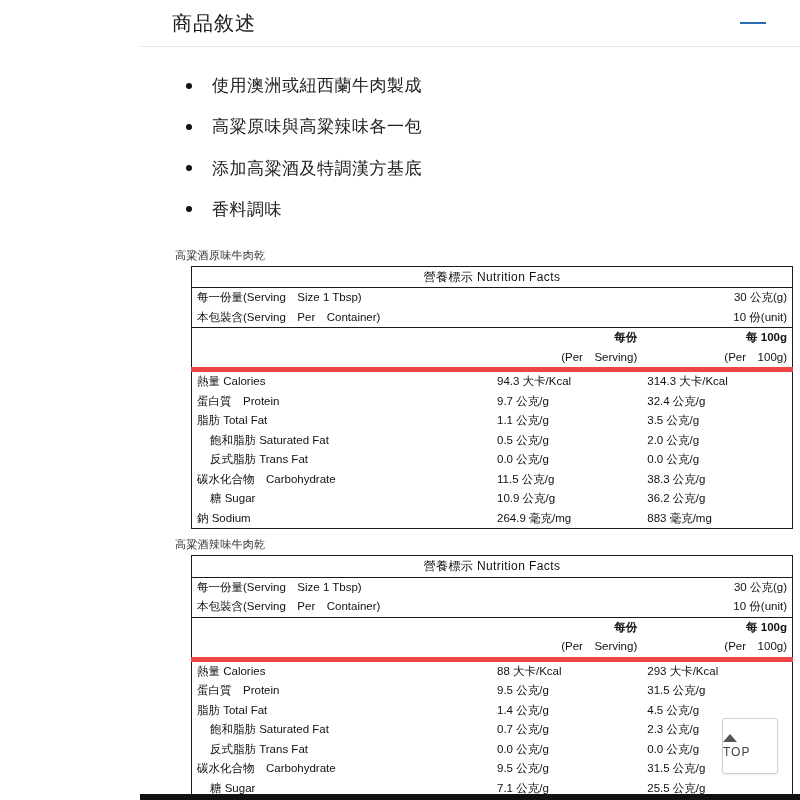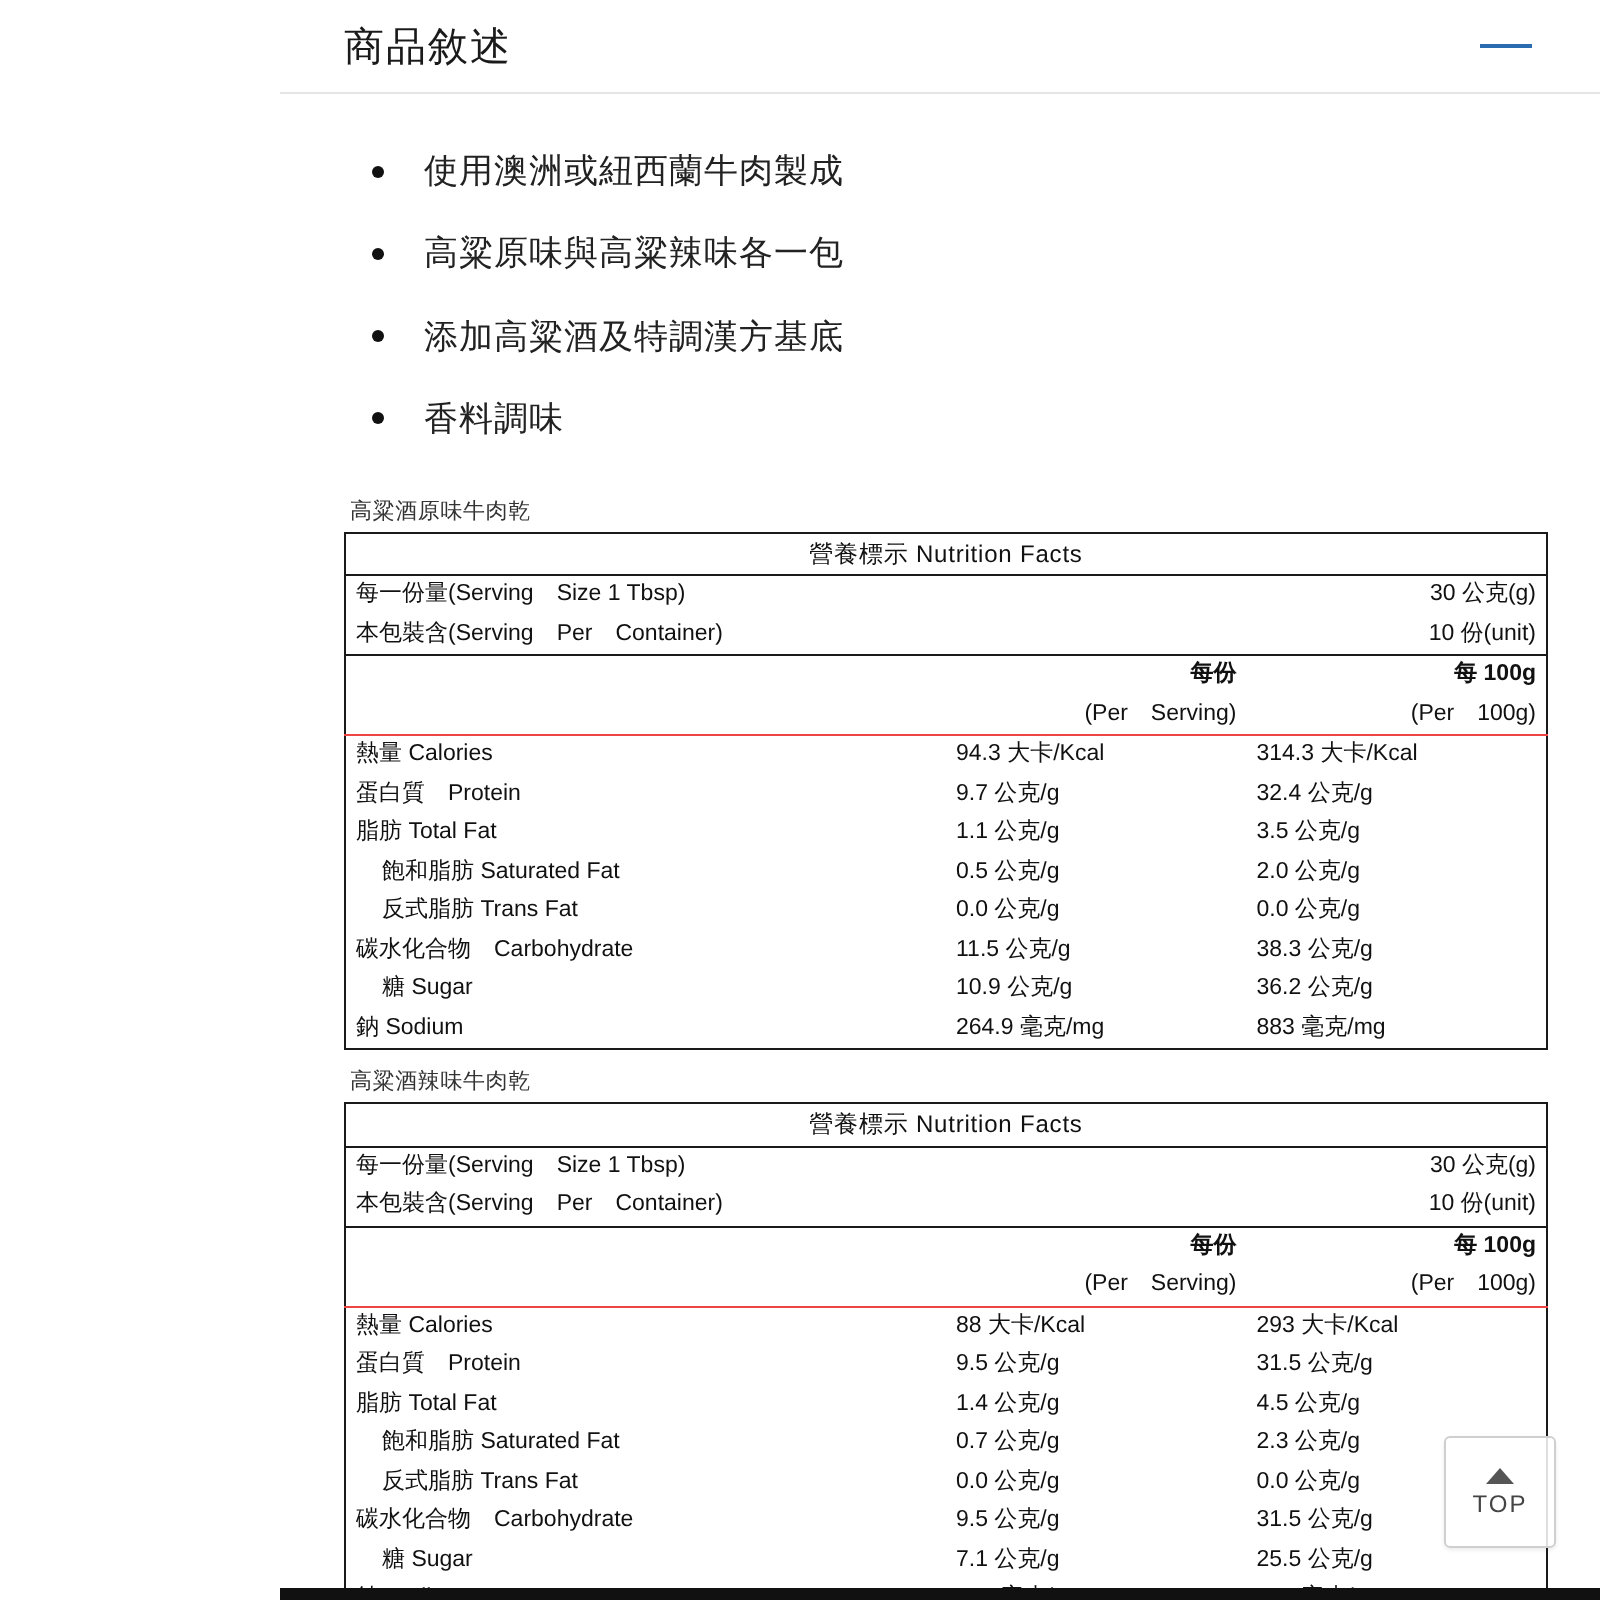--- a/index.html
+++ b/index.html
@@ -101,20 +101,21 @@
     padding: 4px 0 3px 3px;
     letter-spacing: 0.3px;
   }
   table.nf {
     width: 100%;
     border-collapse: collapse;
     border: 1px solid #1a1a1a;
     font-size: 11.5px;
     color: #111;
     table-layout: fixed;
+    margin-left: 19px;
   }
   table.nf td {
     padding: 2px 5px;
     vertical-align: bottom;
     line-height: 1.35;
   }
   .nf-title td {
     text-align: center;
     font-size: 12px;
     padding: 3px 0 3px 0;
@@ -127,21 +128,21 @@
   .nf-serving-last td {
     border-bottom: 1px solid #1a1a1a;
   }
   .nf-colhead td {
     text-align: right;
     padding-top: 2px;
     font-weight: bold;
   }
   .nf-colhead2 td {
     text-align: right;
-    border-bottom: 1px solid #ef4444;
+    border-bottom: 5px solid #ef4444;
     padding-bottom: 3px;
   }
   .nf-row td.label {
     text-align: left;
   }
   .nf-row td.val {
     text-align: left;
   }
   .indent1 {
     padding-left: 18px !important;
@@ -155,21 +156,21 @@
     position: absolute;
     right: 22px;
     bottom: 26px;
     width: 54px;
     height: 54px;
     background: rgba(255,255,255,0.86);
     border: 1px solid #cfcfcf;
     border-radius: 3px;
     display: flex;
     flex-direction: column;
-    align-items: center;
+    align-items: flex-start;
     justify-content: center;
     color: #444;
     font-size: 12px;
     letter-spacing: 1px;
     box-shadow: 0 1px 2px rgba(0,0,0,0.08);
   }
   .top-caret {
     display: block;
     width: 0;
     height: 0;

